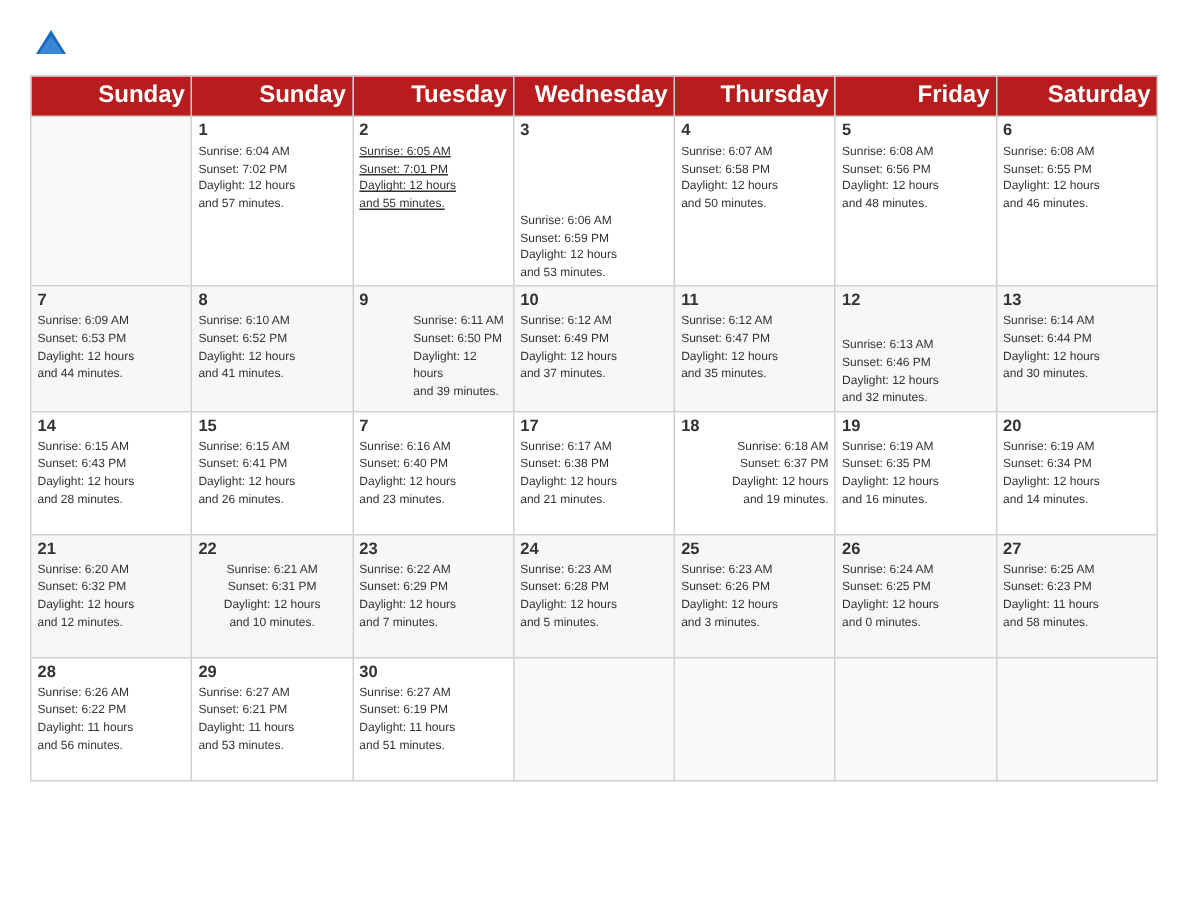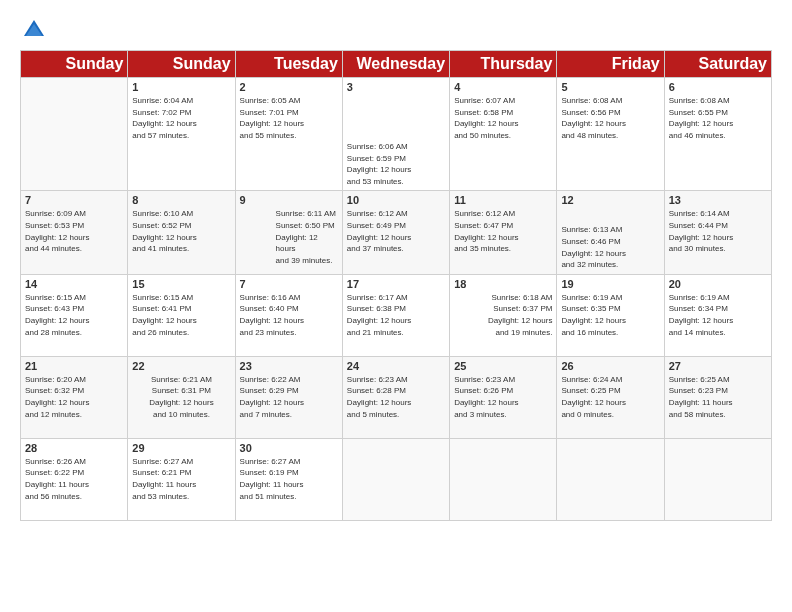--- a/index.html
+++ b/index.html
@@ -141,21 +141,21 @@
           <td class="empty"></td>
           <td>
             <span class="day-number">1</span>
             <div class="day-info" style="white-space: pre-line;">Sunrise: 6:04 AM
 Sunset: 7:02 PM
 Daylight: 12 hours
 and 57 minutes.</div>
           </td>
           <td>
             <span class="day-number">2</span>
-            <div class="day-info" style="white-space: pre-line;">Sunrise: 6:05 AM
+            <div class="day-info" style="white-space: pre-line; text-decoration: underline;">Sunrise: 6:05 AM
 Sunset: 7:01 PM
 Daylight: 12 hours
 and 55 minutes.</div>
           </td>
           <td>
             <span class="day-number">3</span>
             <div class="day-info" style="white-space: pre-line; margin-top: 48px;">Sunrise: 6:06 AM
 Sunset: 6:59 PM
 Daylight: 12 hours
 and 53 minutes.</div>

